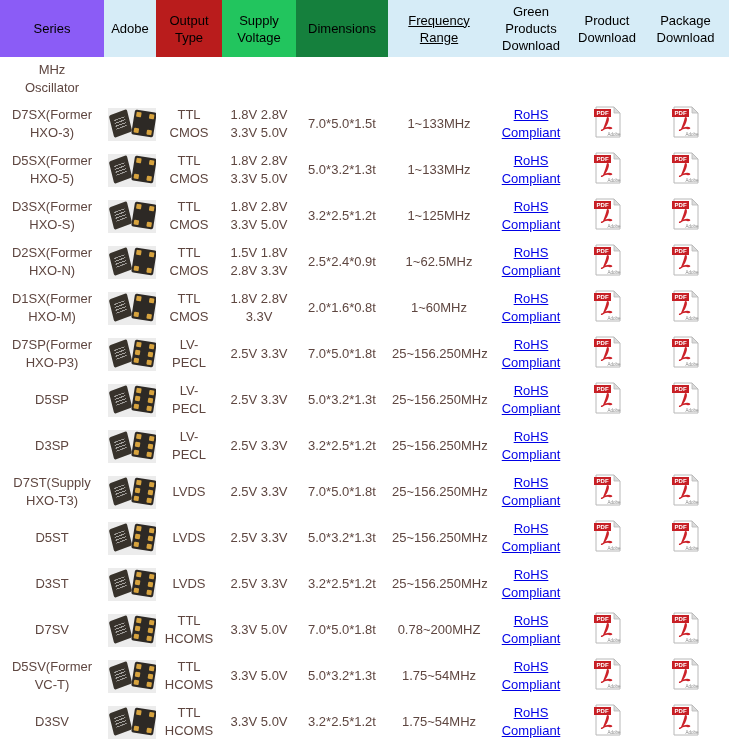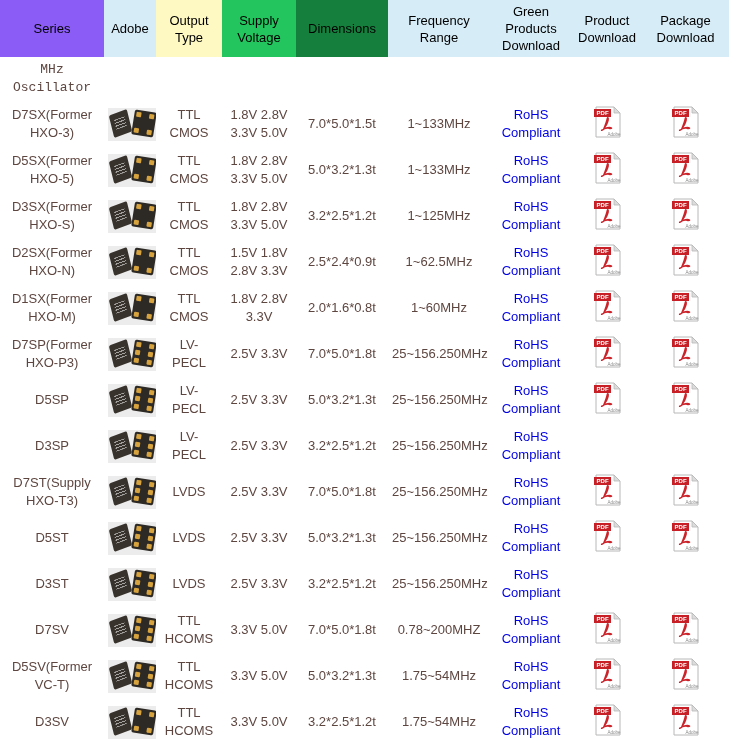--- a/index.html
+++ b/index.html
@@ -9,23 +9,23 @@
     font-size:13px;color:#5e4640;
   }
   table{border-collapse:collapse;table-layout:fixed;width:729px;}
   td,th{padding:0 4px;text-align:center;vertical-align:middle;overflow:hidden;}
   thead th{
     background:#d6ecf7;color:#000;font-weight:normal;font-size:13px;
     height:57px;line-height:17px;white-space:pre-line;
   }
   td{height:46px;line-height:18px;}
   .pre{white-space:pre-line;}
-  tr.section-row td{height:44px;line-height:18px;font-family:Liberation Mono, monospace;}
+  tr.section-row td{height:44px;line-height:18px;}
   .section-label{white-space:pre-line;color:#5e4640;}
-  a.rohs{color:#0000e6;white-space:pre-line;display:inline-block;cursor:pointer;}
+  a.rohs{color:#0000e6;text-decoration:underline;white-space:pre-line;display:inline-block;cursor:pointer;}
   
   .photo{width:50px;height:33px;background:#ececec;position:relative;margin:0 auto;}
   .chip-left{
     position:absolute;left:3px;top:4px;width:19px;height:23px;border-radius:2px;
     background:#37322b;transform:rotate(-14deg) skewY(-6deg);
   }
   .chip-left::before{
     content:"";position:absolute;left:4px;top:6px;width:11px;height:10px;
     background:repeating-linear-gradient(to bottom,rgba(255,255,255,.55) 0 1px,transparent 1px 3px);
   }
@@ -54,26 +54,26 @@
         <col style="width:92px">
         <col style="width:102px">
       <col style="width:82px">
         <col style="width:70px">
         <col style="width:87px">
     </colgroup>
     <thead>
       <tr>
         <th style="background: #8b5cf6;">Series</th>
         <th style="background: rgb(214, 236, 247);">Adobe</th>
-        <th style="background: #fef9c3;">Output
+        <th style="background: #b91c1c;">Output
 Type</th>
         <th style="background: #22c55e;">Supply
 Voltage</th>
         <th style="background: #15803d;">Dimensions</th>
-        <th style="background: rgb(214, 236, 247);">Frequency
+        <th style="background: rgb(214, 236, 247); text-decoration: underline;">Frequency
 Range</th>
         <th style="background: rgb(214, 236, 247);">Green
 Products
 Download</th>
         <th style="background: rgb(214, 236, 247); margin-top: 46px;">Product
 Download</th>
         <th style="background: rgb(214, 236, 247);">Package
 Download</th>
       </tr>
     </thead>

